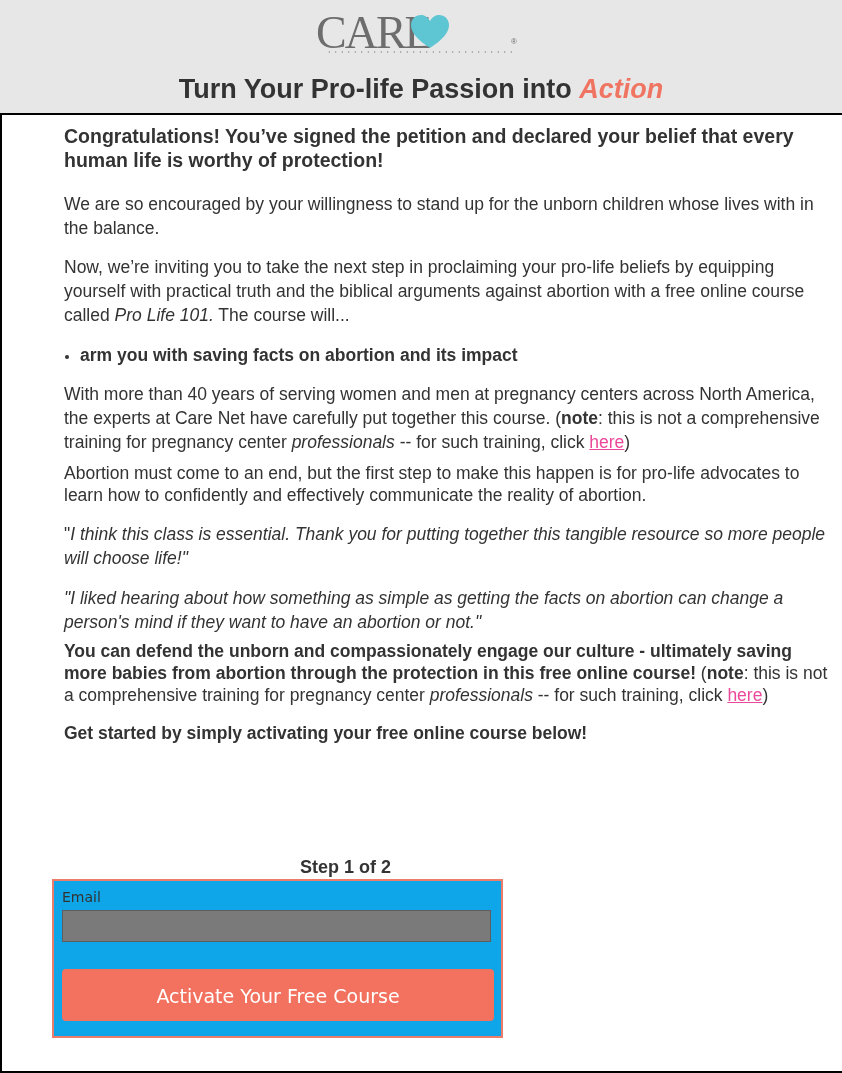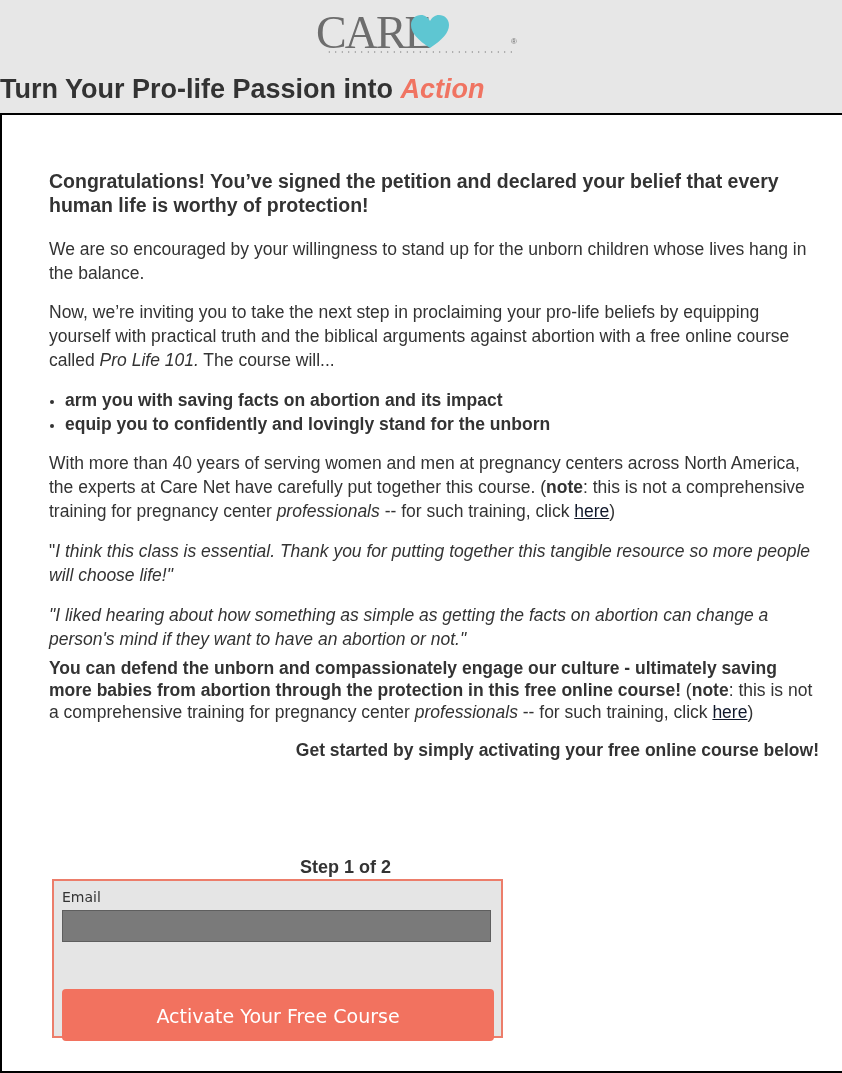--- a/index.html
+++ b/index.html
@@ -62,60 +62,59 @@
       height: 2px;
       background-image: radial-gradient(circle, #9a9a9a 0.8px, transparent 1px);
       background-size: 6.5px 2px;
       background-repeat: repeat-x;
     }
     .headline {
       position: absolute;
       left: 0;
       top: 72px;
       width: 842px;
-      text-align: left;
+      text-align: center;
       font-size: 27px;
       font-weight: bold;
       color: #333333;
       line-height: 34px;
     }
     .headline .accent {
       color: #f07462;
       font-style: italic;
     }
     .panel {
       position: absolute;
       left: 0;
       top: 113px;
       width: 860px;
       height: 956px;
       border: 2px solid #000000;
       background: #ffffff;
     }
     .content {
       position: absolute;
-      left: 49px;
+      left: 64px;
       top: 124px;
       width: 770px;
       font-size: 17.5px;
       line-height: 24px;
       color: #333333;
-      margin-top: 45px;
     }
     .content p {
       margin: 0;
     }
     .intro {
       font-weight: bold;
       font-size: 19.5px;
       line-height: 24px;
       margin-top: 0;
     }
     a.link {
-      color: #0f172a;
+      color: #ec4899;
     }
     ul.bullets {
       margin: 10px 0 0 0;
       padding: 0 0 0 16px;
       list-style: none;
     }
     ul.bullets li {
       font-weight: bold;
       position: relative;
       line-height: 24px;
@@ -124,38 +123,38 @@
       content: "";
       position: absolute;
       left: -15px;
       top: 12px;
       width: 4px;
       height: 4px;
       border-radius: 50%;
       background: #333;
     }
     .italic { font-style: italic; }
-    .bold { font-weight: bold; text-align: right; }
+    .bold { font-weight: bold; }
     .form-step {
       position: absolute;
       left: 300px;
       top: 857px;
       width: 199px;
       font-weight: bold;
       font-size: 18px;
       color: #333;
     }
     .form-box {
       position: absolute;
       left: 52px;
       top: 879px;
       width: 447px;
       height: 155px;
       border: 2px solid #ec7d6a;
-      background: #e5e5e5;
+      background: #0ea5e9;
     }
     .email-label {
       position: absolute;
       left: 8px;
       top: 8px;
       font-family: "DejaVu Sans", sans-serif;
       font-size: 14px;
       color: #333;
     }
     .email-input {
@@ -168,21 +167,21 @@
       border: 1px solid #5e5e5e;
       box-sizing: border-box;
       padding: 0 6px;
       font-size: 15px;
       color: #fff;
       outline: none;
     }
     .cta-button {
       position: absolute;
       left: 8px;
-      top: 108px;
+      top: 88px;
       width: 432px;
       height: 52px;
       background: #f2725f;
       border: none;
       border-radius: 4px;
       color: #ffffff;
       font-family: "DejaVu Sans", sans-serif;
       font-size: 19px;
       text-align: center;
       line-height: 52px;
@@ -204,35 +203,35 @@
   <div class="headline">
     <span>Turn Your Pro-life Passion into </span><span class="accent">Action</span>
   </div>
 </div>
 
 <div class="panel"></div>
 
 <div class="content">
   <p class="intro">Congratulations! You’ve signed the petition and declared your belief that every human life is worthy of protection!</p>
 
-  <p style="margin-top:20px;">We are so encouraged by your willingness to stand up for the unborn children whose lives hang in the balance.</p>
+  <p style="margin-top:20px;">We are so encouraged by your willingness to stand up for the unborn children whose lives with in the balance.</p>
 
   <p style="margin-top:15px;">
     <span>Now, we’re inviting you to take the next step in proclaiming your pro-life beliefs by equipping yourself with practical truth and the biblical arguments against abortion with a free online course called </span><em>Pro Life 101.</em><span> The course will...</span>
   </p>
 
   <ul class="bullets" style="margin-top:16px;">
     <li>arm you with saving facts on abortion and its impact</li>
-    <li>equip you to confidently and lovingly stand for the unborn</li>
   </ul>
 
   <p style="margin-top:15px;">
     <span>With more than 40 years of serving women and men at pregnancy centers across North America, the experts at Care Net have carefully put together this course. (</span><b>note</b><span>: this is not a comprehensive training for pregnancy center </span><em>professionals</em><span> -- for such training, click </span><a class="link" href="#">here</a><span>)</span>
   </p>
 
+  <p style="margin-top:8px; line-height:22px;">Abortion must come to an end, but the first step to make this happen is for pro-life advocates to learn how to confidently and effectively communicate the reality of abortion.</p>
 
 
   <p style="margin-top:16px;">
     <span>"</span><em>I think this class is essential. Thank you for putting together this tangible resource so more people will choose life!"</em>
   </p>
 
   <p style="margin-top:16px;" class="italic">"I liked hearing about how something as simple as getting the facts on abortion can change a person's mind if they want to have an abortion or not."</p>
 
   <p style="margin-top:6px; line-height:22px;">
     <b>You can defend the unborn and compassionately engage our culture - ultimately saving more babies from abortion through the protection in this free online course!</b><span> (</span><b>note</b><span>: this is not a comprehensive training for pregnancy center </span><em>professionals</em><span> -- for such training, click </span><a class="link" href="#">here</a><span>)</span>

